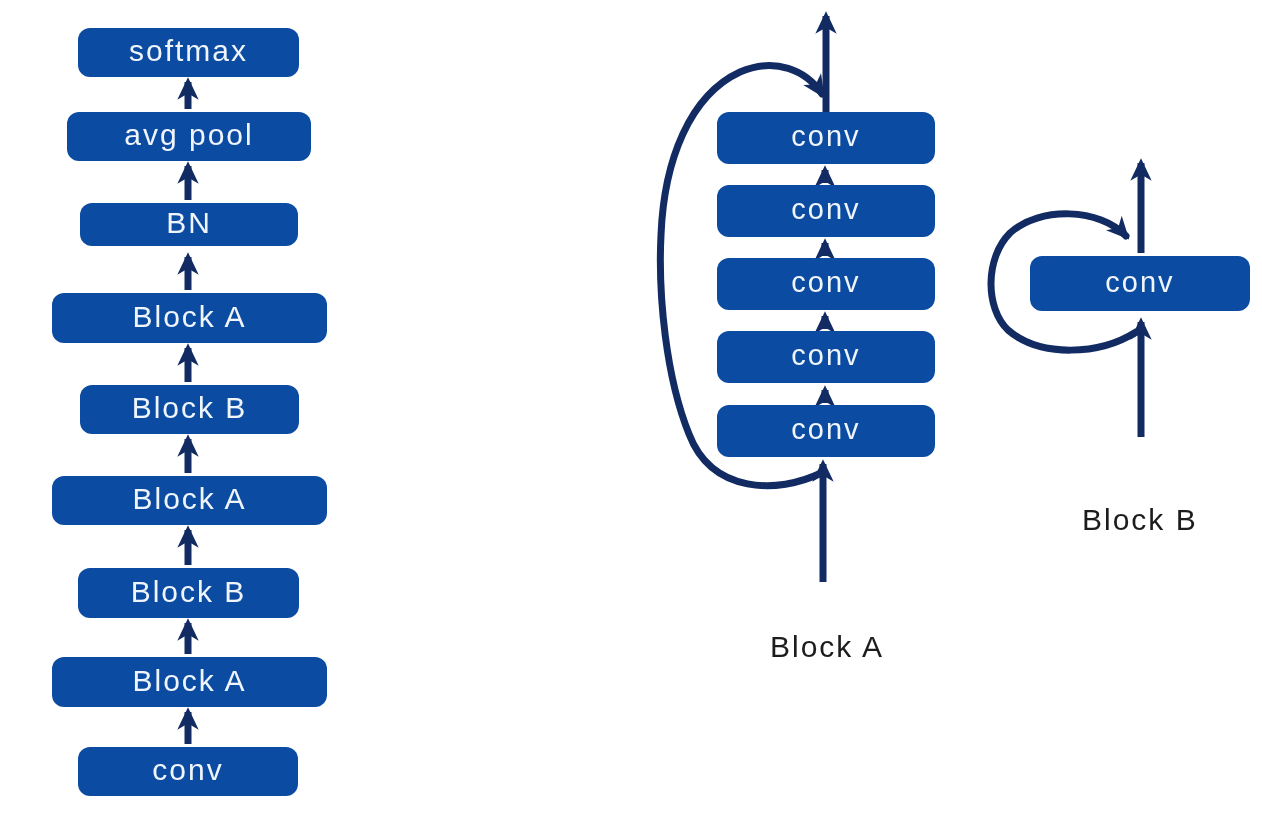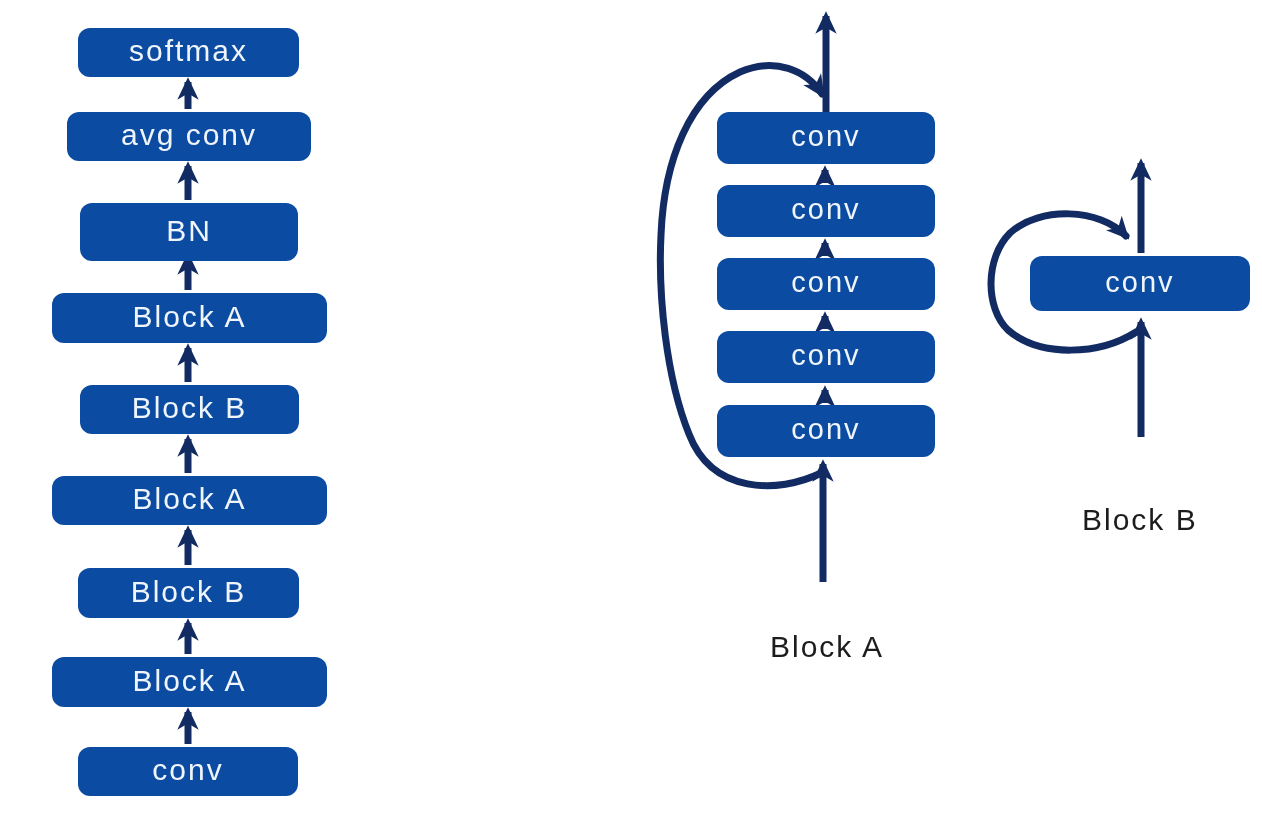--- a/index.html
+++ b/index.html
@@ -26,21 +26,21 @@
     color:var(--block-text);
     border-radius:12px;
     display:flex;align-items:center;justify-content:center;
     font-size:30px;font-weight:300;letter-spacing:2px;line-height:1;
     padding-bottom:3px;
     text-align:right;
   }
   
   .p1{left:78px; top:28px; width:221px;height:49px;}
   .p2{left:67px; top:112px;width:244px;height:49px;}
-  .p3{left:80px; top:203px;width:218px;height:58px;}
+  .p3{left:80px; top:203px;width:218px;height:43px;}
   .p4{left:52px; top:293px;width:275px;height:50px;}
   .p5{left:80px; top:385px;width:219px;height:49px;}
   .p6{left:52px; top:476px;width:275px;height:49px;}
   .p7{left:78px; top:568px;width:221px;height:50px;}
   .p8{left:52px; top:657px;width:275px;height:50px;}
   .p9{left:78px; top:747px;width:220px;height:49px;}
 
   
   .ba{left:717px;width:218px;height:52px;font-size:29px;}
   .ba1{top:112px;} .ba2{top:185px;} .ba3{top:258px;} .ba4{top:331px;} .ba5{top:405px;}
@@ -90,21 +90,21 @@
     </g>
 
     <g>
       <line class="shaft" x1="1141" y1="437" x2="1141" y2="322" marker-end="url(#arrow)"></line>
       <line class="shaft" x1="1141" y1="253" x2="1141" y2="163" marker-end="url(#arrow)"></line>
       <path class="curve" d="M 1136 332 C 1100 355, 1040 358, 1008 330 C 985 308, 985 258, 1010 233 C 1040 206, 1100 208, 1126 236" marker-end="url(#arrow)"></path>
     </g>
   </svg>
 
   <div class="block p1">softmax</div>
-  <div class="block p2">avg conv</div>
+  <div class="block p2">avg pool</div>
   <div class="block p3">BN</div>
   <div class="block p4">Block A</div>
   <div class="block p5">Block B</div>
   <div class="block p6">Block A</div>
   <div class="block p7">Block B</div>
   <div class="block p8">Block A</div>
   <div class="block p9">conv</div>
 
   <div class="block ba ba1">conv</div>
   <div class="block ba ba2">conv</div>

